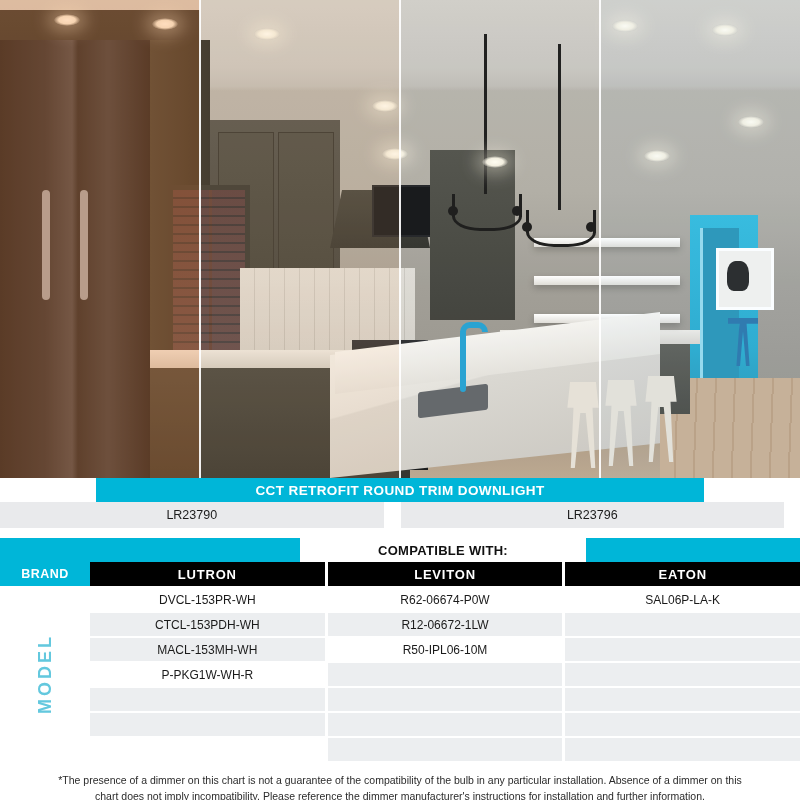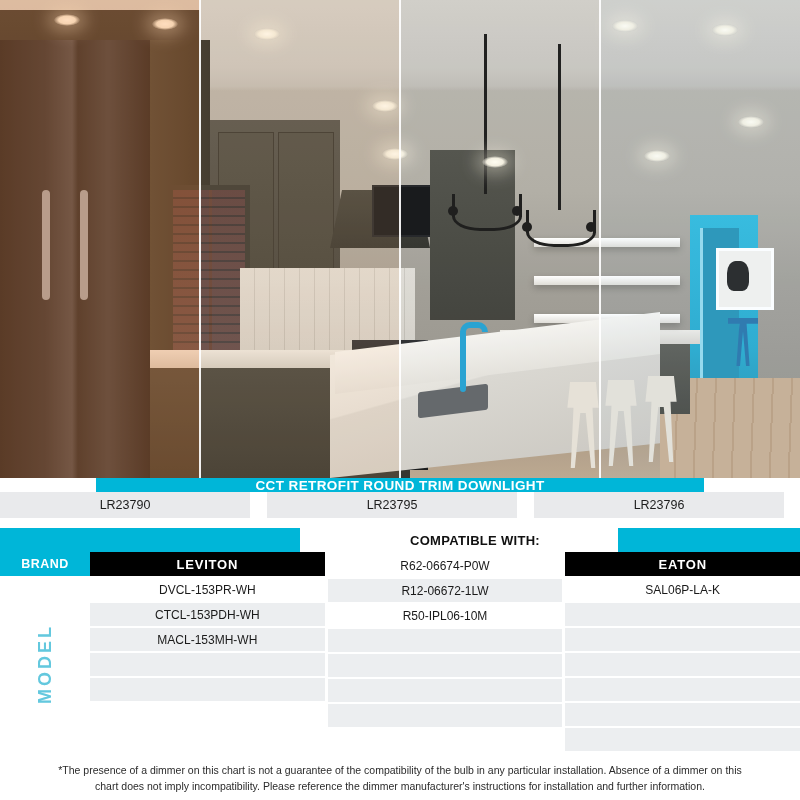--- a/index.html
+++ b/index.html
@@ -304,21 +304,21 @@
     color: #ffffff;
     display: flex;
     align-items: center;
     justify-content: center;
     letter-spacing: 4.5px;
     font-size: 15px;
     font-weight: bold;
   }
   .cct-bar {
     position: relative;
-    height: 14px;
+    height: 24px;
     background: #00b6d8;
     color: #ffffff;
     display: flex;
     align-items: center;
     justify-content: center;
     font-size: 13.5px;
     font-weight: bold;
     letter-spacing: .4px;
   }
   .cct-bar:before, .cct-bar:after {
@@ -374,21 +374,20 @@
     width: 286px;
     height: 24px;
     background: #ffffff;
     display: flex;
     align-items: center;
     justify-content: center;
     font-size: 13px;
     font-weight: bold;
     color: #111;
     letter-spacing: .3px;
-    padding-left: 32px;
   }
 
   
   .table-wrap {
     display: flex;
     background: #ffffff;
   }
   .brand-col {
     width: 90px;
     display: flex;
@@ -542,21 +541,20 @@
     <div class="divider" style="left:599px;"></div>
   </div>
 
 
   <div class="cct-bar">
     <span class="cct-label">CCT RETROFIT ROUND TRIM DOWNLIGHT</span>
   </div>
 
   <div class="sku-row">
     <div class="sku-cell">LR23790</div>
-    <div class="sku-cell">LR23795</div>
     <div class="sku-cell">LR23796</div>
   </div>
 
   <div class="gap-row"></div>
 
   <div class="compat-header">
     <div class="compat-left"></div>
     <div class="compat-right">
       <div class="compat-white-pill">COMPATIBLE WITH:</div>
     </div>
@@ -566,29 +564,31 @@
     <div class="brand-col">
       <div class="brand-head">BRAND</div>
       <div class="model-cell">
         <span class="model-text">MODEL</span>
       </div>
     </div>
 
     <div class="cols">
 
       <div class="col">
-        <div class="col-head">LEVITON</div>
+        <div class="col-head">LUTRON</div>
         <div class="cell">DVCL-153PR-WH</div>
         <div class="cell alt">CTCL-153PDH-WH</div>
         <div class="cell alt">MACL-153MH-WH</div>
+        <div class="cell">P-PKG1W-WH-R</div>
         <div class="cell alt empty"></div>
         <div class="cell empty"></div>
       </div>
 
       <div class="col">
+        <div class="col-head">LEVITON</div>
         <div class="cell">R62-06674-P0W</div>
         <div class="cell alt">R12-06672-1LW</div>
         <div class="cell">R50-IPL06-10M</div>
         <div class="cell alt empty"></div>
         <div class="cell empty"></div>
         <div class="cell alt empty"></div>
         <div class="cell empty"></div>
       </div>
 
       <div class="col">

